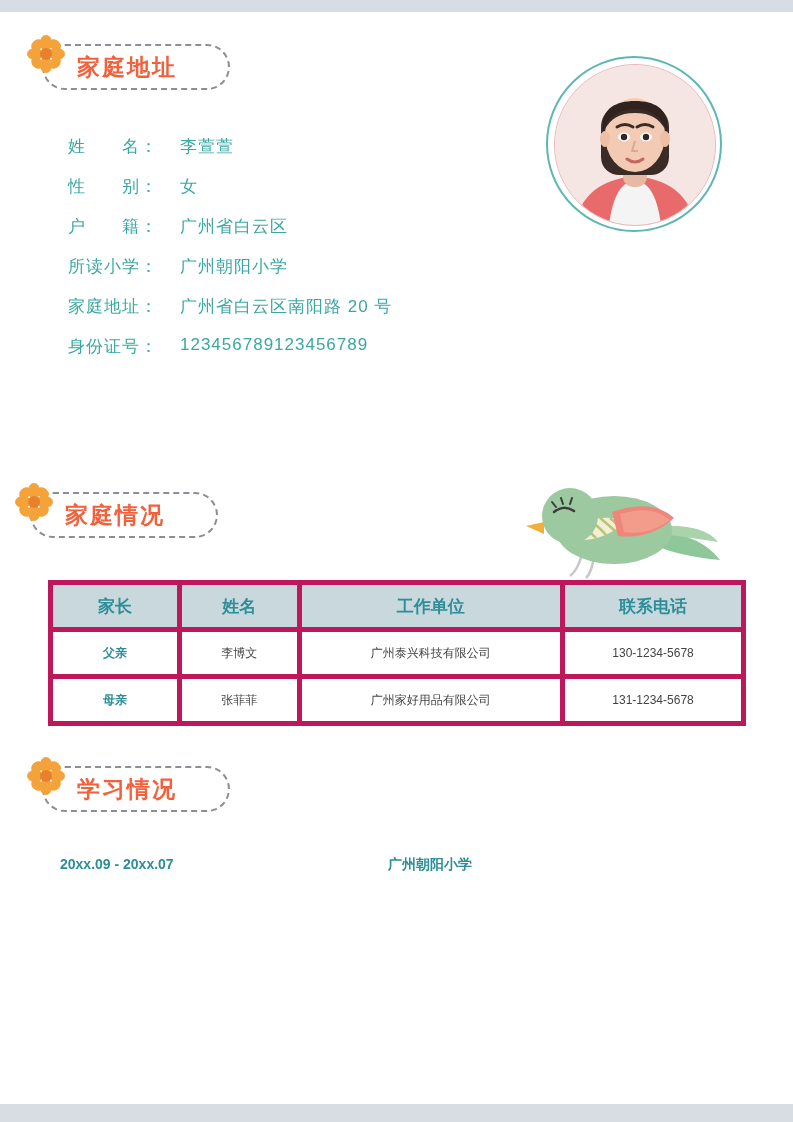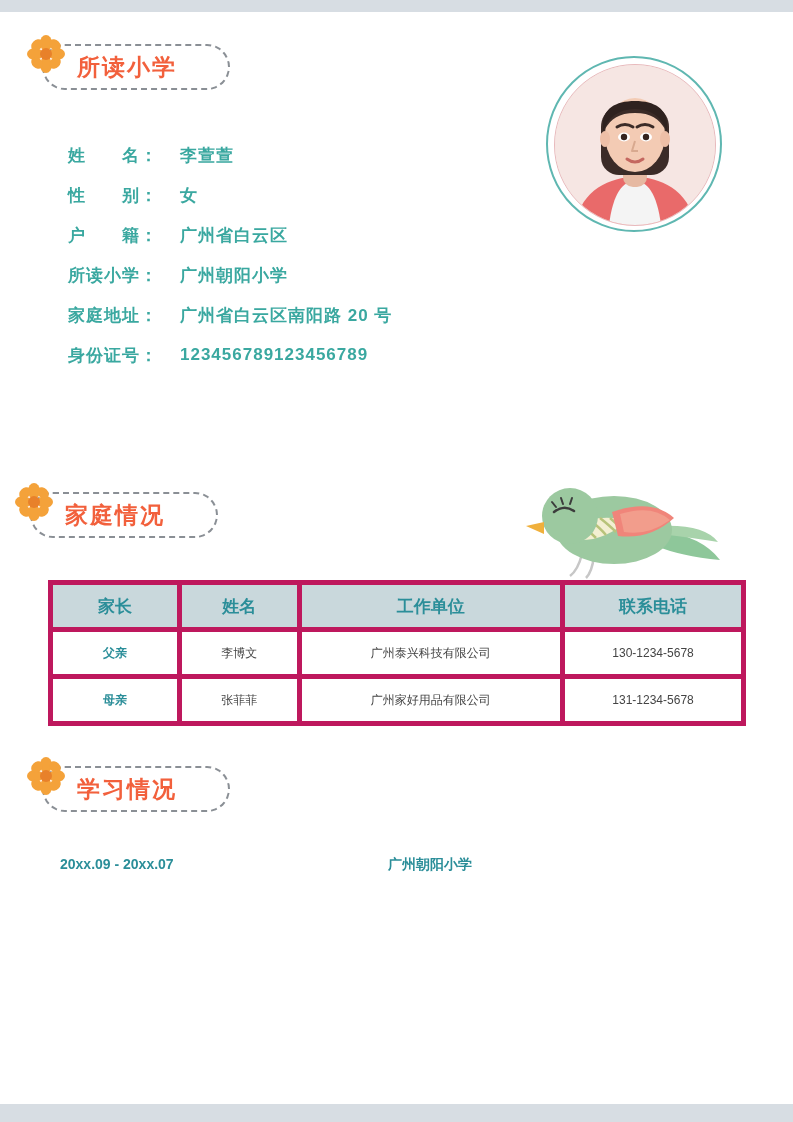--- a/index.html
+++ b/index.html
@@ -72,24 +72,24 @@
 
   
   .info-list {
     position: absolute;
     left: 68px;
     top: 135px;
     width: 470px;
   }
   .info-row {
     display: flex;
-    align-items: center;
+    align-items: flex-start;
     height: 40px;
     font-size: 17px;
-    font-weight: bold;
+    font-weight: normal;
     color: #3aa8a0;
   }
   .info-label {
     width: 112px;
     flex: none;
     letter-spacing: 1px;
   }
   .info-value {
     color: #3aa8a0;
     letter-spacing: 1px;
@@ -220,21 +220,21 @@
         <ellipse cx="22" cy="33" rx="6" ry="8"></ellipse>
         <ellipse cx="11" cy="22" rx="8" ry="6"></ellipse>
         <ellipse cx="33" cy="22" rx="8" ry="6"></ellipse>
         <ellipse cx="13" cy="13" rx="6.5" ry="5" transform="rotate(-45 13 13)"></ellipse>
         <ellipse cx="31" cy="31" rx="6.5" ry="5" transform="rotate(-45 31 31)"></ellipse>
         <ellipse cx="31" cy="13" rx="6.5" ry="5" transform="rotate(45 31 13)"></ellipse>
         <ellipse cx="13" cy="31" rx="6.5" ry="5" transform="rotate(45 13 31)"></ellipse>
       </g>
       <circle cx="22" cy="22" r="6" fill="#e8812a"></circle>
     </svg>
-    <div class="title">所读小学</div>
+    <div class="title">家庭地址</div>
   </div>
 
   <div class="info-list">
     <div class="info-row">
       <span class="info-label">姓　　名：</span>
       <span class="info-value">李萱萱</span>
     </div>
     <div class="info-row">
       <span class="info-label">性　　别：</span>
       <span class="info-value">女</span>

